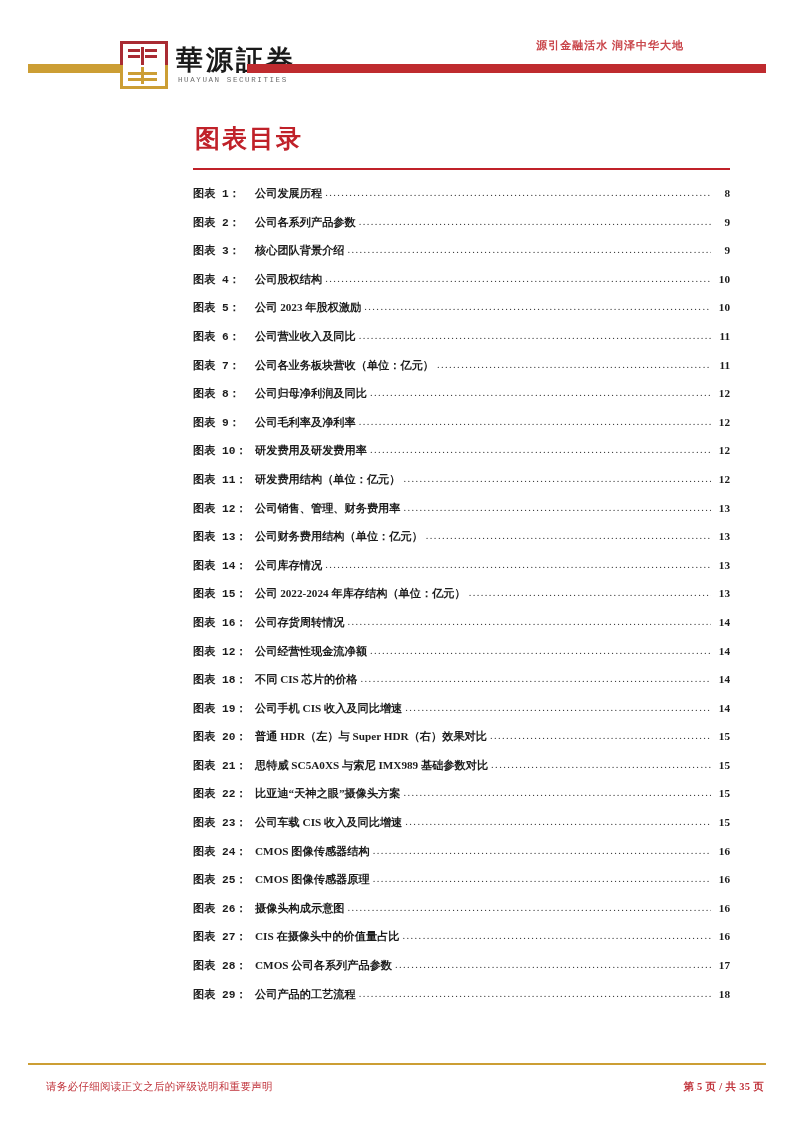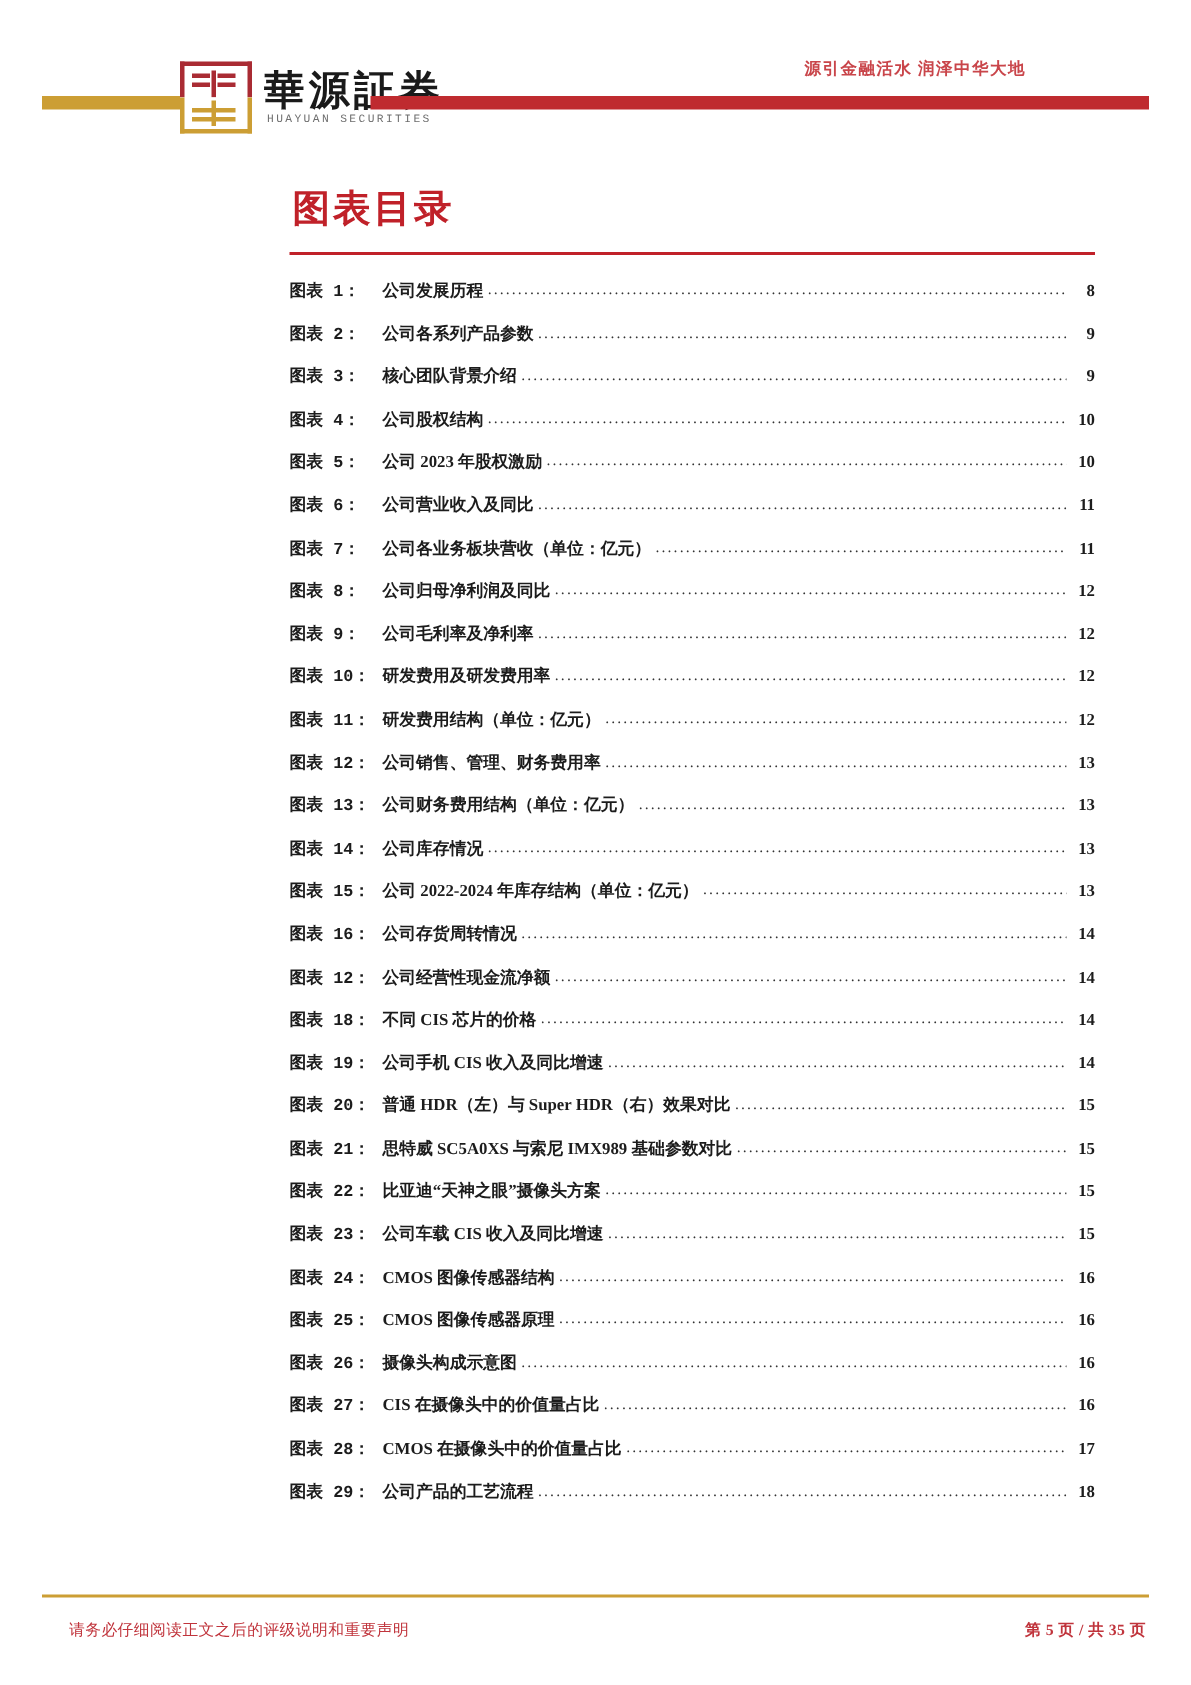--- a/index.html
+++ b/index.html
@@ -405,21 +405,21 @@
       <span class="toc-page">16</span>
     </div>
     <div class="toc-row">
       <span class="toc-num">图表 27：</span>
       <span class="toc-label">CIS 在摄像头中的价值量占比</span>
       <span class="toc-dots">........................................................................................................................................</span>
       <span class="toc-page">16</span>
     </div>
     <div class="toc-row">
       <span class="toc-num">图表 28：</span>
-      <span class="toc-label">CMOS 在摄像头中的价值量占比</span>
+      <span class="toc-label">CMOS 公司各系列产品参数</span>
       <span class="toc-dots">........................................................................................................................................</span>
       <span class="toc-page">17</span>
     </div>
     <div class="toc-row">
       <span class="toc-num">图表 29：</span>
       <span class="toc-label">公司产品的工艺流程</span>
       <span class="toc-dots">........................................................................................................................................</span>
       <span class="toc-page">18</span>
     </div>
   </div>

